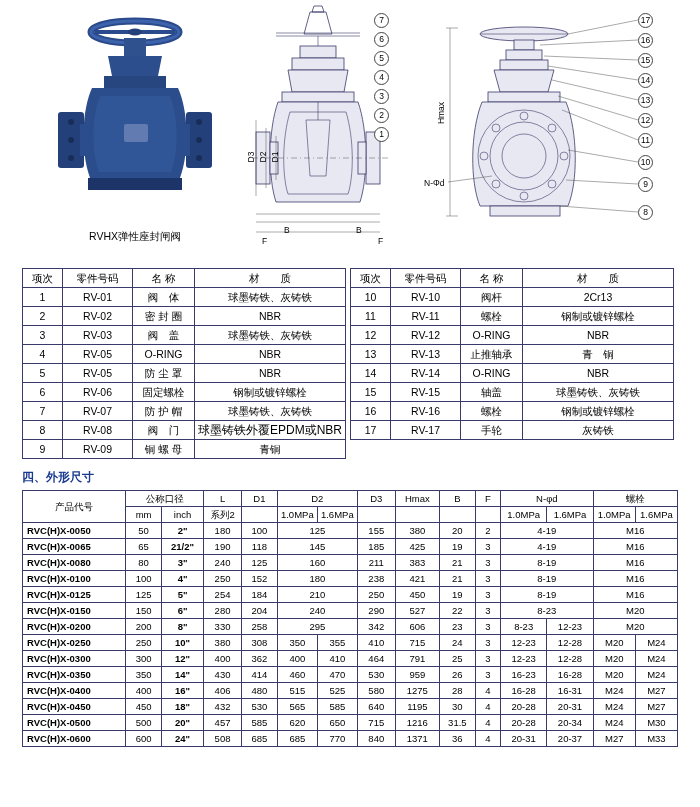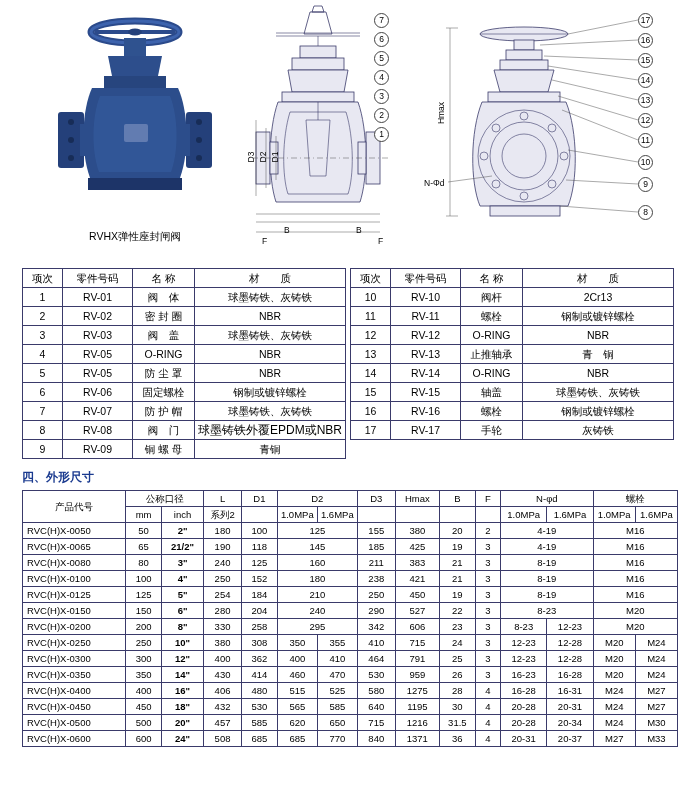--- a/index.html
+++ b/index.html
@@ -85,21 +85,21 @@
   }
   table.dims th, table.dims td {
     border: 1px solid #3a3a6a;
     font-size: 9.5px;
     text-align: center;
     padding: 1px 0;
     height: 16px;
     line-height: 13px;
   }
   table.dims th { font-weight: normal; font-size: 9.5px; }
-  table.dims td.code { text-align: left; padding-left: 4px; font-size: 9.5px; }
+  table.dims td.code { text-align: left; padding-left: 4px; font-size: 9.5px; font-weight: bold; }
   .bold-inch { font-weight: bold; }
 
   
   svg { display: block; }
   .ln { stroke: #3a3a6a; fill: none; stroke-width: 0.8; }
   .ln2 { stroke: #3a3a6a; fill: none; stroke-width: 0.6; }
   .lead { stroke: #555; stroke-width: 0.5; fill: none; }
   .hatchfill { fill: #e8e8f2; }
 </style>
 </head>

